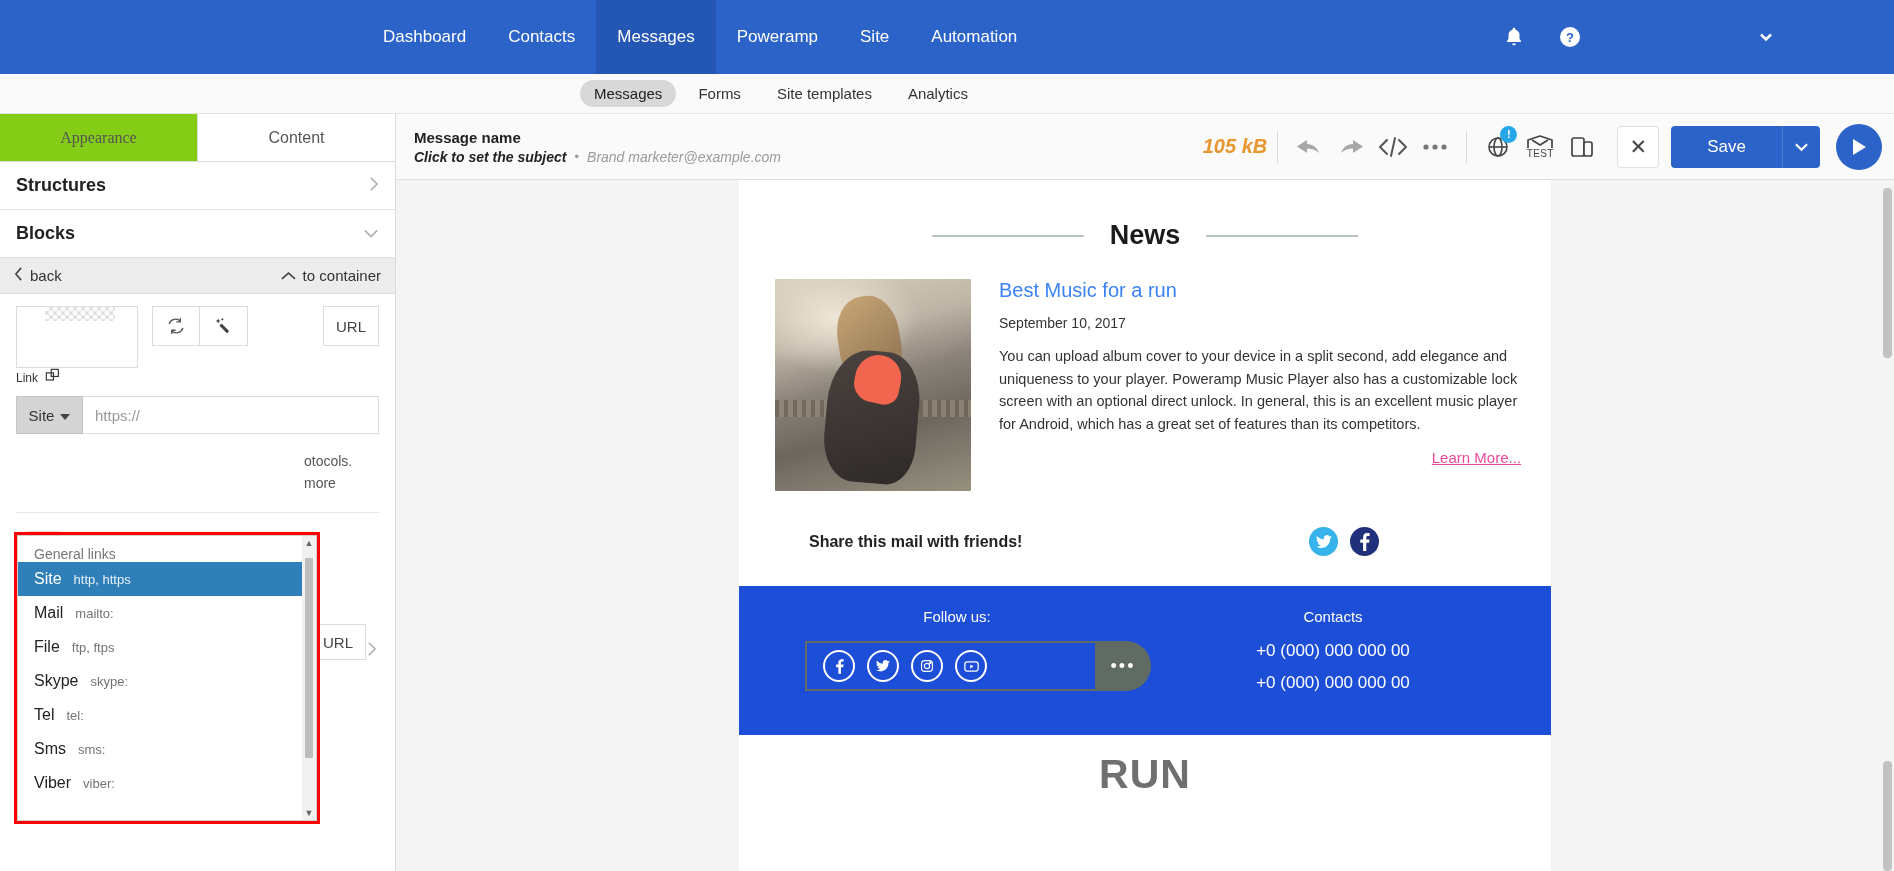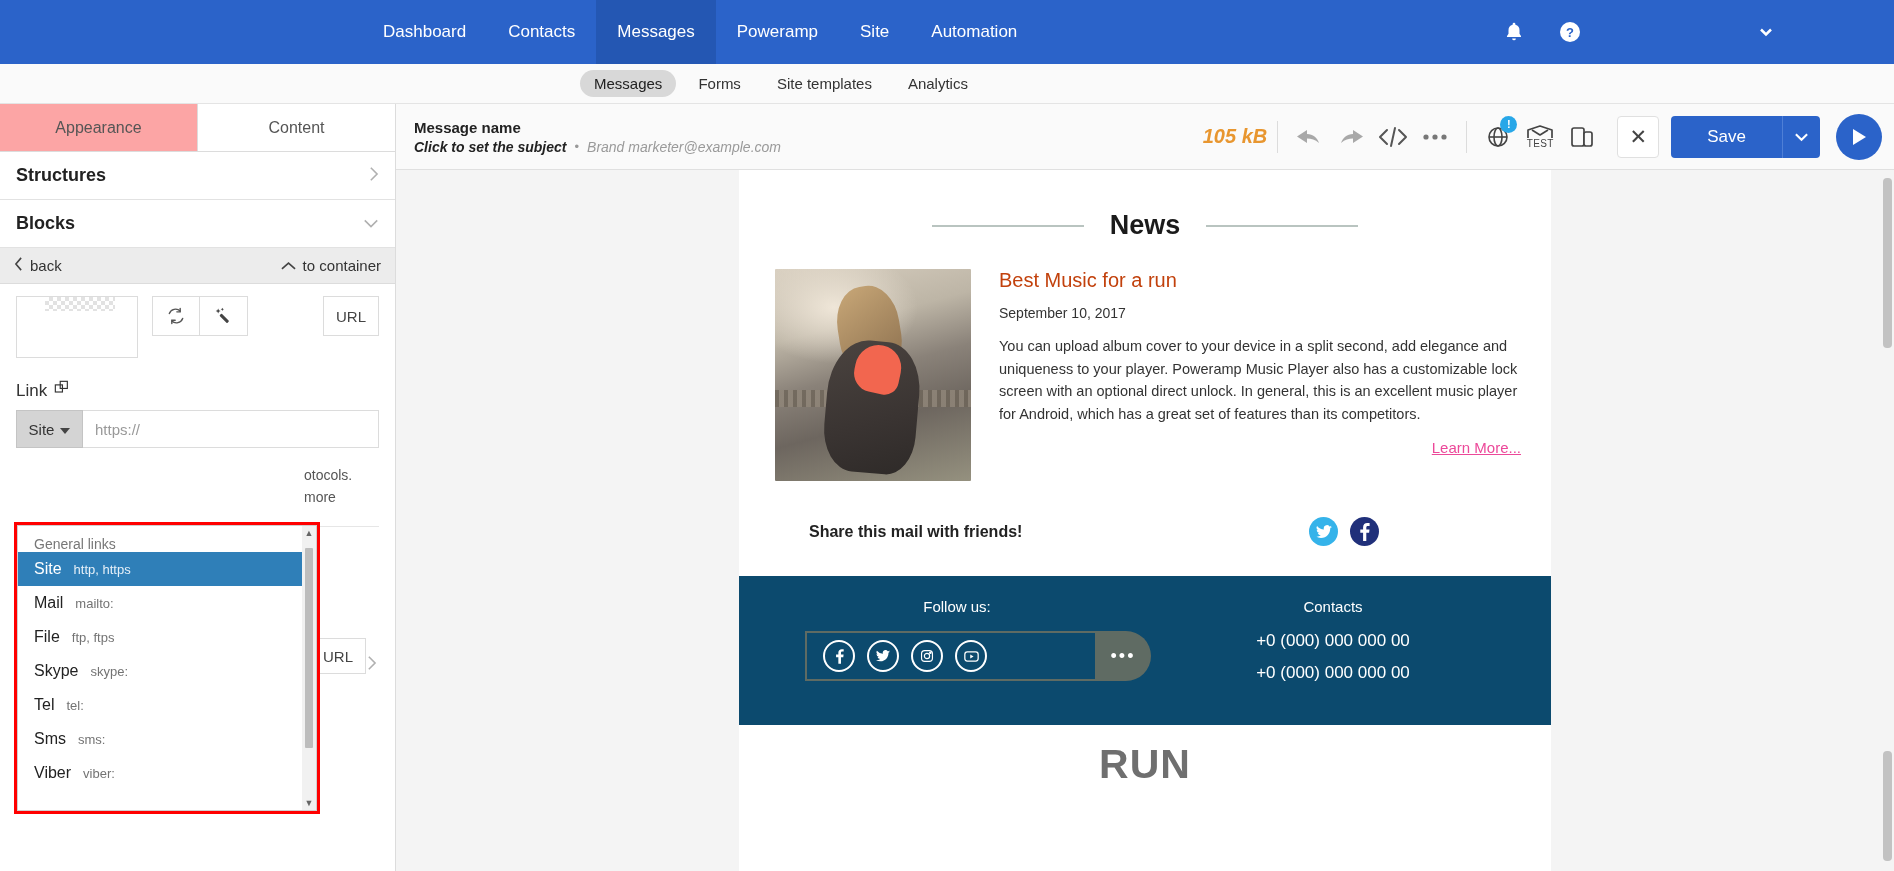--- a/index.html
+++ b/index.html
@@ -4,21 +4,21 @@
 <style>
   * { box-sizing: border-box; margin: 0; padding: 0; }
   html, body {
     width: 1894px; height: 871px;
     font-family: "Liberation Sans", sans-serif;
     background: #ffffff; overflow: hidden;
   }
 
   
   .topnav {
-    height: 64px; background: #2b63c9;
+    height: 74px; background: #2b63c9;
     display: flex; align-items: stretch; position: relative;
   }
   .nav-items { display: flex; align-items: stretch; margin-left: 362px; }
   .nav-item {
     color: #fff; font-size: 17px; padding: 0 21px;
     display: flex; align-items: center; cursor: pointer;
     white-space: nowrap;
   }
   .nav-item.active { background: #2457b3; }
   .nav-right {
@@ -48,21 +48,21 @@
   
   .leftpanel {
     width: 396px; background: #fff; border-right: 1px solid #dcdcdc;
     position: relative; flex: none;
   }
   .tabs { display: flex; height: 48px; border-bottom: 1px solid #dcdcdc; }
   .tab {
     flex: 1; display: flex; align-items: center; justify-content: center;
     font-size: 16px; color: #555; cursor: pointer;
   }
-  .tab.active { background: #fca5a5; border-right: 1px solid #dcdcdc; }
+  .tab.active { background: #84cc16; border-right: 1px solid #dcdcdc; font-family: Liberation Serif, serif; }
 
   .accordion-row {
     height: 48px; display: flex; align-items: center;
     padding: 0 16px; border-bottom: 1px solid #e2e2e2; cursor: pointer;
   }
   .accordion-row .title { font-size: 18px; font-weight: bold; color: #222; }
   .accordion-row .chev { margin-left: auto; color: #aaa; font-size: 15px; }
 
   .backbar {
     height: 36px; background: #ececec; display: flex; align-items: center;
@@ -93,22 +93,22 @@
     display: flex; align-items: center; justify-content: center; cursor: pointer;
   }
   .iconbtn + .iconbtn { border-left: none; }
   .urlbtn {
     margin-left: auto; min-width: 56px; height: 40px; border: 1px solid #dcdcdc;
     background: #fff; display: flex; align-items: center; justify-content: center;
     font-size: 15px; color: #444; cursor: pointer; padding: 0 12px;
   }
 
   .link-label {
-    margin-top: 22px; display: flex; align-items: center; gap: 7px;
-    font-size: 17px; color: #333;
+    display: flex; align-items: center; gap: 7px;
+    font-size: 12px; color: #333;
   }
   .link-row { margin-top: 9px; display: flex; height: 38px; }
   .site-select {
     width: 67px; background: #d4d4d4; border: 1px solid #c4c4c4;
     display: flex; align-items: center; justify-content: center; gap: 6px;
     font-size: 15px; color: #333; cursor: pointer;
   }
   .url-input {
     flex: 1; border: 1px solid #dcdcdc; border-left: none; background: #fff;
     padding: 0 12px; font-size: 15px; color: #888;
@@ -261,21 +261,21 @@
     position: absolute; left: 41%; top: 36%; width: 46px; height: 48px;
     border-radius: 50% 48% 30% 40%; background: #f2664f; transform: rotate(12deg);
     z-index: 2;
   }
   .photo-rail {
     position: absolute; left: 0; right: 0; top: 57%; height: 17px;
     background: repeating-linear-gradient(90deg,#6f665a 0 4px,#8f8578 4px 9px);
     opacity: .85;
   }
   .art-body { flex: 1; min-width: 0; }
-  .art-title { font-size: 20px; color: #c2410c; margin-bottom: 13px; }
+  .art-title { font-size: 20px; color: #3b82f6; margin-bottom: 13px; }
   .art-date { font-size: 14px; color: #333; margin-bottom: 14px; }
   .art-text { font-size: 14.5px; color: #333; line-height: 22.5px; }
   .learn {
     text-align: right; margin-top: 14px; font-size: 15px; color: #ec4899;
     text-decoration: underline; cursor: pointer;
   }
 
   .share {
     display: flex; align-items: center; padding: 36px 40px 30px 70px;
   }
@@ -283,21 +283,21 @@
   .share-icons { margin-left: auto; display: flex; gap: 12px; margin-right: 132px; }
   .circ {
     width: 29px; height: 29px; border-radius: 50%;
     display: flex; align-items: center; justify-content: center;
     cursor: pointer; color: #fff;
   }
   .circ.tw { background: #35b3ea; }
   .circ.fb { background: #20307a; }
 
   .footer {
-    background: #0c4a6e; padding: 22px 30px 30px; display: flex;
+    background: #1d4ed8; padding: 22px 30px 30px; display: flex;
   }
   .foot-col { flex: 1; text-align: center; color: #fff; }
   .foot-title { font-size: 15px; margin-bottom: 16px; }
   .social-bar {
     display: flex; align-items: center; margin: 0 auto; width: 304px;
     border: 2px solid #5f6b63; height: 50px; position: relative;
   }
   .social-inner { display: flex; align-items: center; gap: 12px; padding-left: 16px; }
   .soc {
     width: 32px; height: 32px; border-radius: 50%; border: 2px solid #fff;

